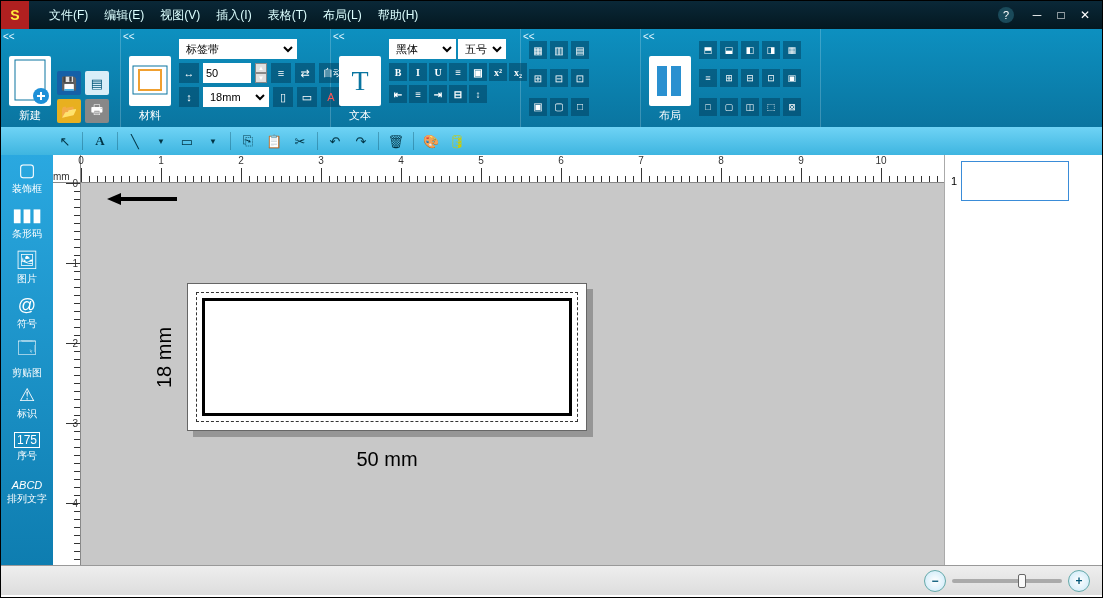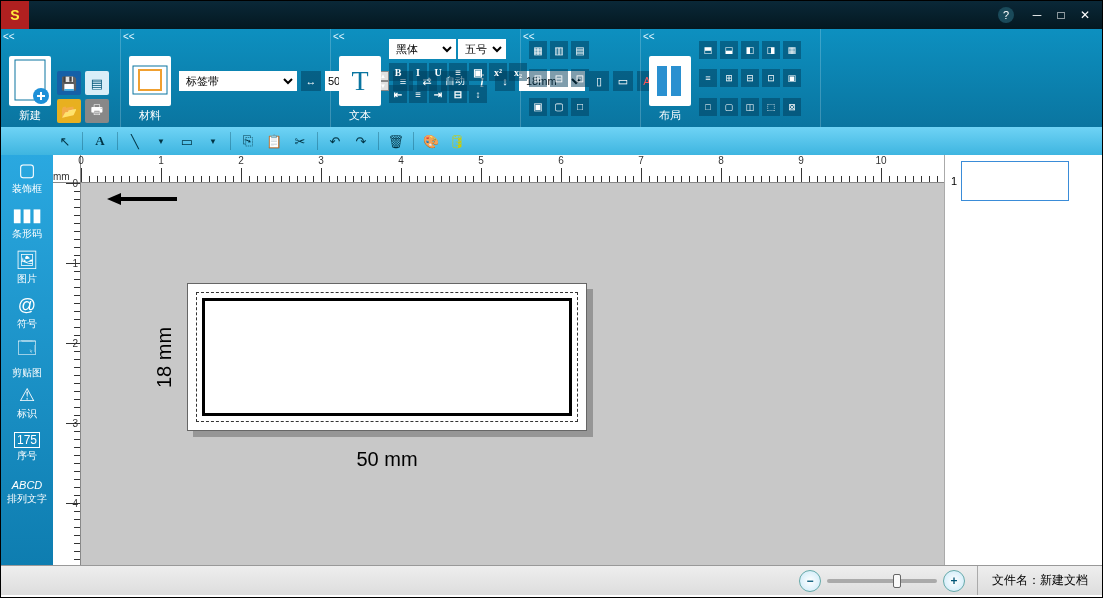--- a/index.html
+++ b/index.html
@@ -21,21 +21,21 @@
 .big-btn { display: flex; flex-direction: column; align-items: center; justify-content: flex-end; gap: 2px; cursor: pointer; }
 .big-btn .icon { width: 42px; height: 50px; background: #fff; border-radius: 2px; display: flex; align-items: center; justify-content: center; color: #0a75a0; font-size: 22px; position: relative; }
 .big-btn .label { font-size: 11px; color: #fff; }
 
 .g-new { width: 120px; flex-direction: row; align-items: flex-end; gap: 6px; }
 .g-new .side-icons { display: flex; flex-direction: column; gap: 4px; flex: 1; }
 .side-icons .row { display: flex; gap: 4px; }
 .side-icons .si { width: 24px; height: 24px; background: rgba(0,60,90,0.6); border-radius: 2px; display: flex; align-items: center; justify-content: center; font-size: 13px; cursor: pointer; }
 
 .g-mat { width: 210px; flex-direction: row; gap: 8px; }
-.mat-controls { flex: 1; display: flex; flex-direction: row; gap: 4px; padding-top: 6px; }
+.mat-controls { flex: 1; display: flex; flex-direction: column; gap: 4px; padding-top: 6px; }
 .mat-controls .row { display: flex; align-items: center; gap: 4px; }
 .mat-controls select, .mat-controls input { font-size: 11px; height: 20px; border: 1px solid #fff; background: #fff; color: #000; padding: 0 2px; }
 .mat-controls .wide { width: 118px; }
 .mat-controls .num { width: 48px; }
 .mat-controls .sel2 { width: 66px; }
 .spin { width: 12px; height: 20px; display: flex; flex-direction: column; }
 .spin div { flex: 1; background: #e0e0e0; border: 1px solid #888; font-size: 6px; display: flex; align-items: center; justify-content: center; cursor: pointer; }
 .mini { width: 20px; height: 20px; background: rgba(0,60,90,0.5); display: flex; align-items: center; justify-content: center; font-size: 11px; cursor: pointer; }
 .mini.auto { width: 28px; font-size: 10px; }
 .info-i { width: 18px; height: 18px; font-style: italic; font-size: 18px; font-family: Georgia, serif; display: flex; align-items: center; justify-content: center; }
@@ -109,20 +109,29 @@
 .zbtn { width: 22px; height: 22px; border-radius: 50%; background: radial-gradient(#fff,#c8e8f8); border: 1px solid #6aa; display: flex; align-items: center; justify-content: center; cursor: pointer; font-weight: bold; color: #057; }
 .slider { width: 110px; height: 4px; background: #aaa; position: relative; border-radius: 2px; }
 .slider .handle { position: absolute; top: -5px; left: 60%; width: 8px; height: 14px; background: #fafafa; border: 1px solid #666; border-radius: 2px; }
 .statusbar .file { padding: 0 14px; border-left: 1px solid #aaa; height: 100%; display: flex; align-items: center; }
 </style>
 </head>
 <body>
 
 <div class="titlebar">
   <div class="logo">S</div>
+  <div class="menu">
+    <span>文件(F)</span>
+    <span>编辑(E)</span>
+    <span>视图(V)</span>
+    <span>插入(I)</span>
+    <span>表格(T)</span>
+    <span>布局(L)</span>
+    <span>帮助(H)</span>
+  </div>
   <div class="winbtns">
     <div class="help">?</div>
     <div class="wb">─</div>
     <div class="wb">□</div>
     <div class="wb">✕</div>
   </div>
 </div>
 
 <div class="ribbon">
 
@@ -527,17 +536,13 @@
 </div>
 
 <div class="statusbar">
   <div class="zoom">
     <div class="zbtn">−</div>
     <div class="slider">
         <div class="handle"></div>
       </div>
     <div class="zbtn">+</div>
   </div>
-  <div class="file">
-    <span>文件名：</span>
-    <span>新建文档</span>
-  </div>
 </div>
 
 </body></html>

